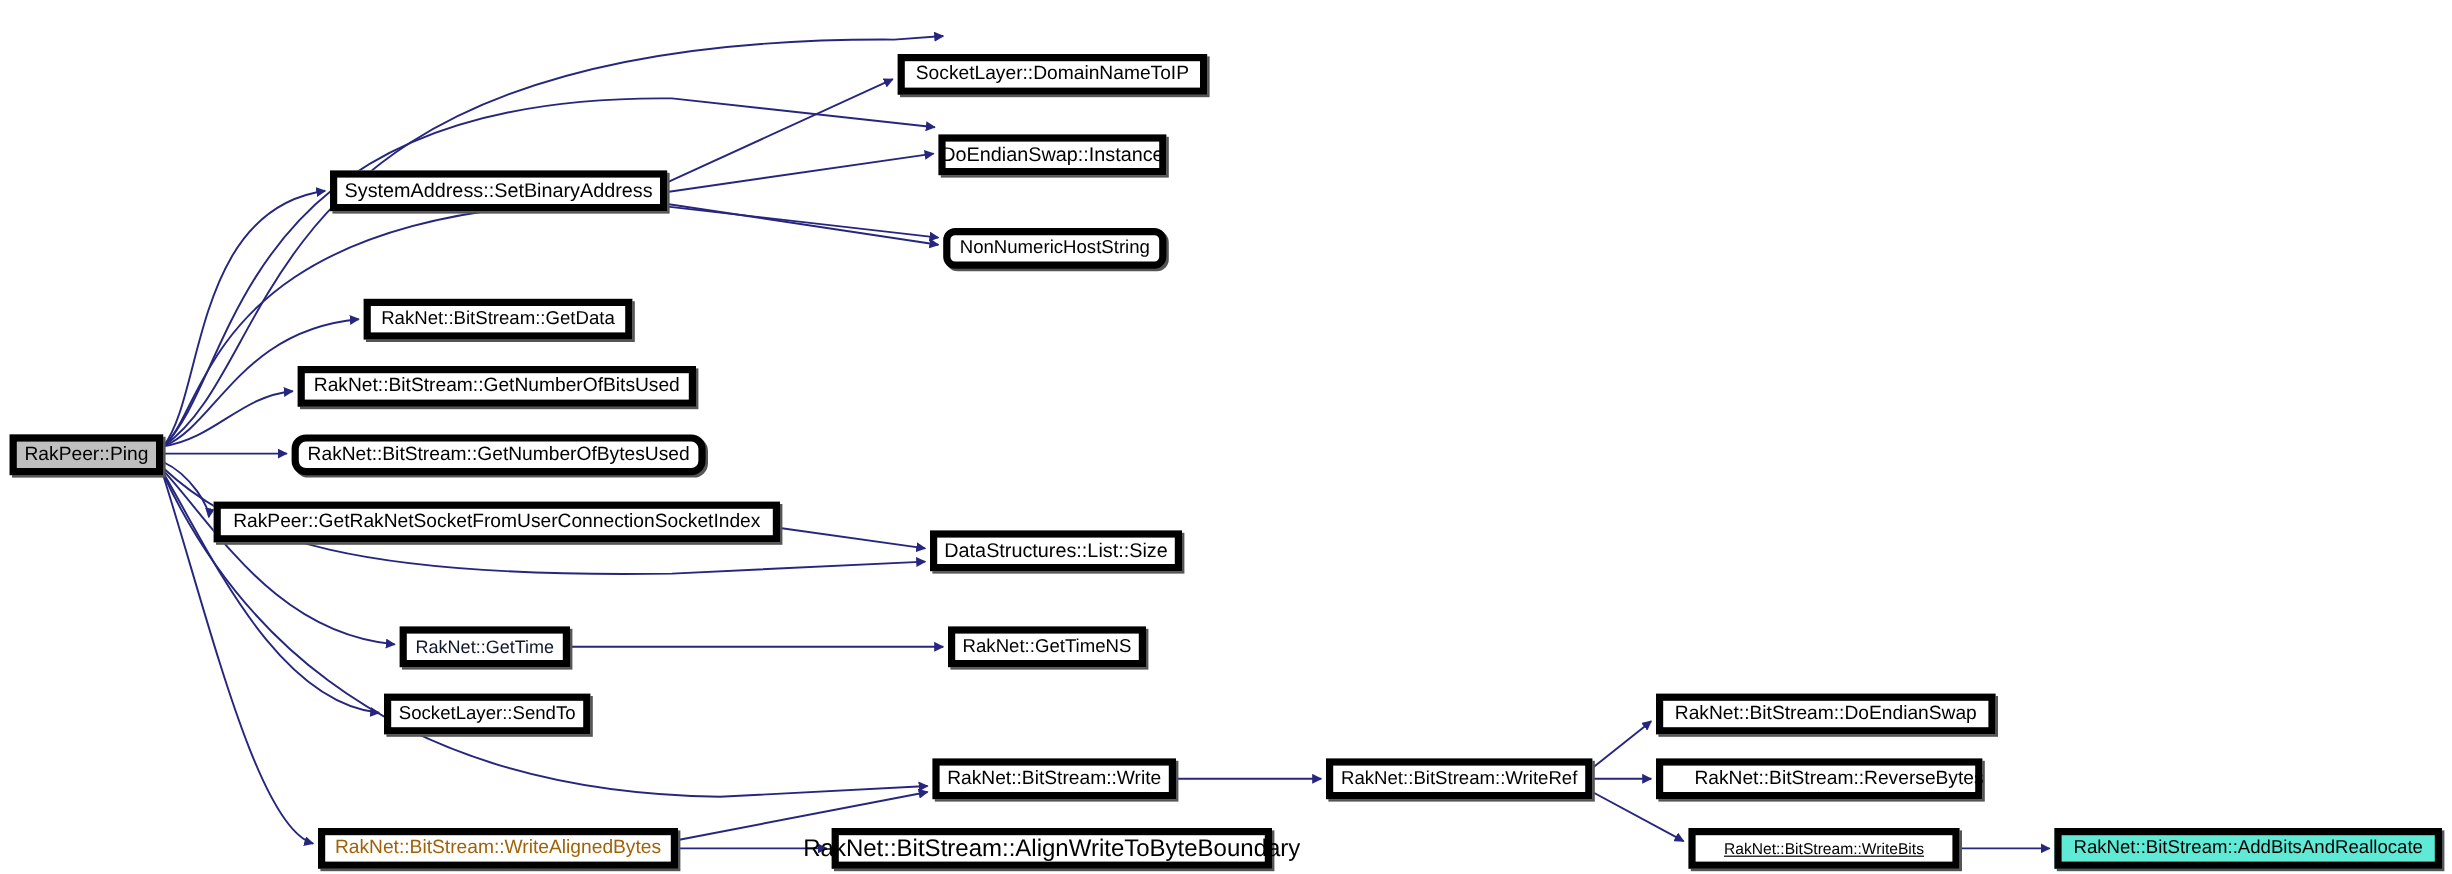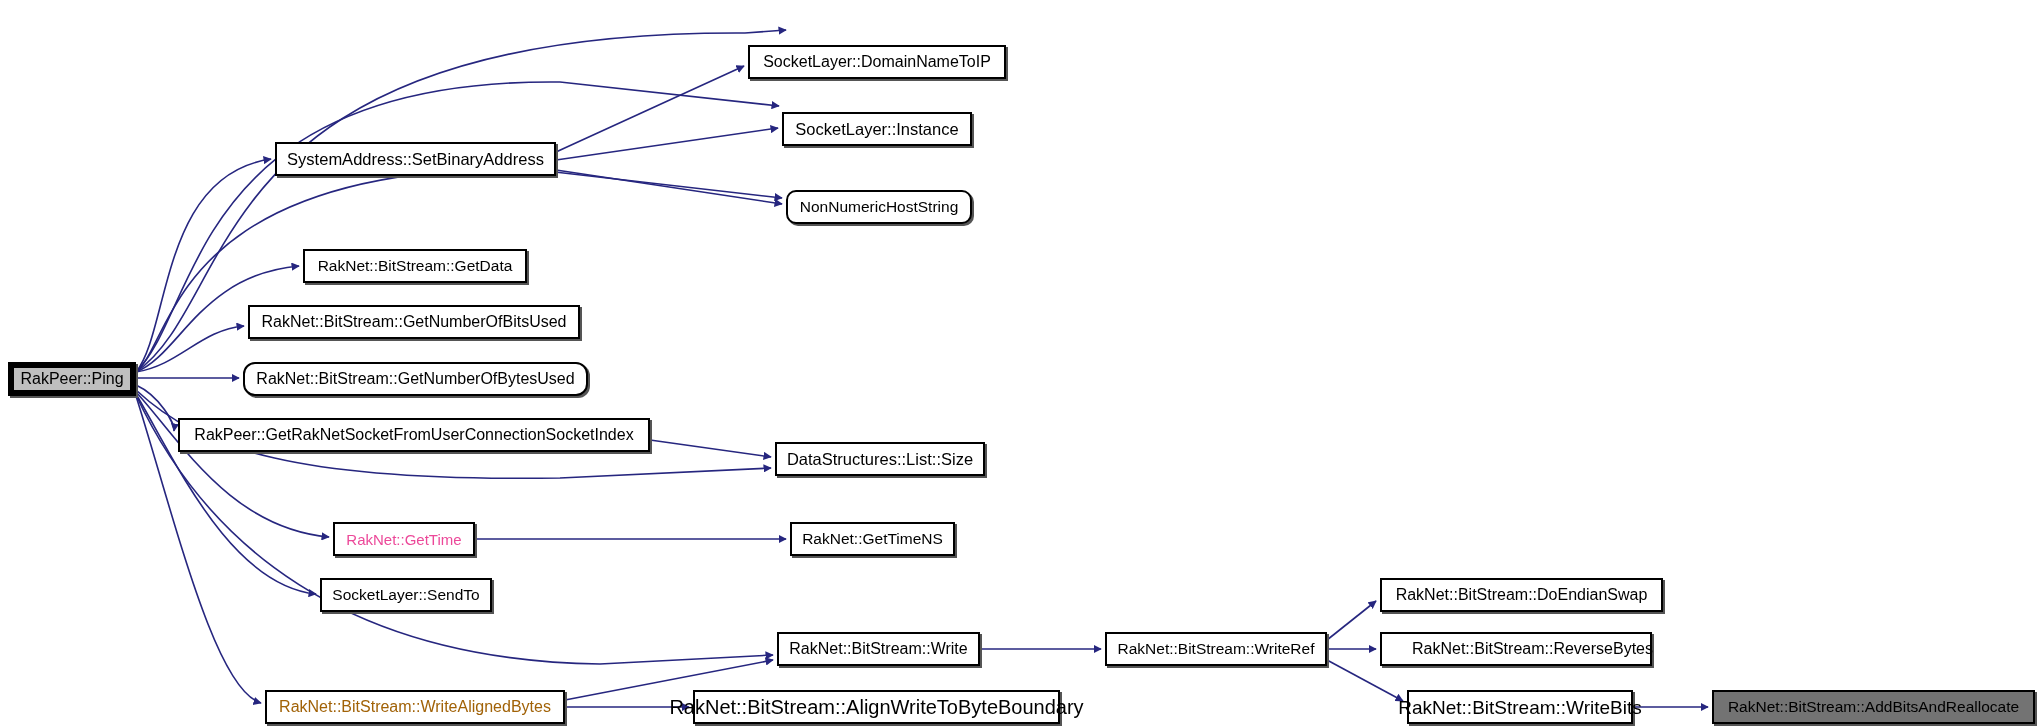--- a/index.html
+++ b/index.html
@@ -22,21 +22,21 @@
     position: absolute;
     left: 0;
     top: 0;
     width: 2043px;
     height: 728px;
     pointer-events: none;
   }
   .node {
     position: absolute;
     box-sizing: border-box;
-    border: 2px solid #4c1d95;
+    border: 6px solid #4c1d95;
     background: #ffffff;
     color: #000000;
     font-family: "Liberation Sans", sans-serif;
     font-size: 17px;
     line-height: 1;
     display: flex;
     align-items: center;
     justify-content: center;
     white-space: nowrap;
     
@@ -94,21 +94,21 @@
   </svg>
 
   <div id="nodes-group">
       <div class="node root" style="left: 8px; top: 362px; width: 128px; height: 34px; background: rgb(191, 191, 191); border-color: rgb(0, 0, 0); color: rgb(0, 0, 0); box-shadow: rgb(85, 85, 85) 2px 2px 0px 0px;">
         <span class="node-label" style="font-size: 16px;">RakPeer::Ping</span>
       </div>
       <div class="node" style="left: 748px; top: 45px; width: 258px; height: 34px; background: rgb(255, 255, 255); border-color: rgb(0, 0, 0); color: rgb(0, 0, 0); box-shadow: rgb(85, 85, 85) 2px 2px 0px 0px;">
         <span class="node-label" style="font-size: 16px;">SocketLayer::DomainNameToIP</span>
       </div>
       <div class="node" style="left: 782px; top: 112px; width: 190px; height: 34px; background: rgb(255, 255, 255); border-color: rgb(0, 0, 0); color: rgb(0, 0, 0); box-shadow: rgb(85, 85, 85) 2px 2px 0px 0px;">
-        <span class="node-label" style="font-size: 16.5px;">SocketLayer::Instance</span>
+        <span class="node-label" style="font-size: 16.5px;">DoEndianSwap::Instance</span>
       </div>
       <div class="node" style="left: 275px; top: 142px; width: 281px; height: 34px; background: rgb(255, 255, 255); border-color: rgb(0, 0, 0); color: rgb(0, 0, 0); box-shadow: rgb(85, 85, 85) 2px 2px 0px 0px;">
         <span class="node-label" style="font-size: 16.5px;">SystemAddress::SetBinaryAddress</span>
       </div>
       <div class="node" style="left: 786px; top: 190px; width: 186px; height: 34px; background: rgb(255, 255, 255); border-color: rgb(0, 0, 0); color: rgb(0, 0, 0); box-shadow: rgb(85, 85, 85) 2px 2px 0px 0px; border-radius: 10px;">
         <span class="node-label" style="font-size: 15.5px;">NonNumericHostString</span>
       </div>
       <div class="node" style="left: 303px; top: 249px; width: 224px; height: 34px; background: rgb(255, 255, 255); border-color: rgb(0, 0, 0); color: rgb(0, 0, 0); box-shadow: rgb(85, 85, 85) 2px 2px 0px 0px;">
         <span class="node-label" style="font-size: 15.5px;">RakNet::BitStream::GetData</span>
       </div>
@@ -117,21 +117,21 @@
       </div>
       <div class="node" style="left: 243px; top: 362px; width: 345px; height: 34px; background: rgb(255, 255, 255); border-color: rgb(0, 0, 0); color: rgb(0, 0, 0); box-shadow: rgb(85, 85, 85) 2px 2px 0px 0px; border-radius: 12px;">
         <span class="node-label" style="font-size: 16px;">RakNet::BitStream::GetNumberOfBytesUsed</span>
       </div>
       <div class="node" style="left: 178px; top: 418px; width: 472px; height: 34px; background: rgb(255, 255, 255); border-color: rgb(0, 0, 0); color: rgb(0, 0, 0); box-shadow: rgb(85, 85, 85) 2px 2px 0px 0px;">
         <span class="node-label" style="font-size: 16px;">RakPeer::GetRakNetSocketFromUserConnectionSocketIndex</span>
       </div>
       <div class="node" style="left: 775px; top: 442px; width: 210px; height: 34px; background: rgb(255, 255, 255); border-color: rgb(0, 0, 0); color: rgb(0, 0, 0); box-shadow: rgb(85, 85, 85) 2px 2px 0px 0px;">
         <span class="node-label" style="font-size: 16.5px;">DataStructures::List::Size</span>
       </div>
-      <div class="node" style="left: 333px; top: 522px; width: 142px; height: 34px; background: rgb(255, 255, 255); border-color: rgb(0, 0, 0); color: #ec4899; box-shadow: rgb(85, 85, 85) 2px 2px 0px 0px;">
+      <div class="node" style="left: 333px; top: 522px; width: 142px; height: 34px; background: rgb(255, 255, 255); border-color: rgb(0, 0, 0); color: #0f172a; box-shadow: rgb(85, 85, 85) 2px 2px 0px 0px;">
         <span class="node-label" style="font-size: 15px;">RakNet::GetTime</span>
       </div>
       <div class="node" style="left: 790px; top: 522px; width: 165px; height: 34px; background: rgb(255, 255, 255); border-color: rgb(0, 0, 0); color: rgb(0, 0, 0); box-shadow: rgb(85, 85, 85) 2px 2px 0px 0px; text-align: right;">
         <span class="node-label" style="font-size: 15.5px;">RakNet::GetTimeNS</span>
       </div>
       <div class="node" style="left: 320px; top: 578px; width: 172px; height: 34px; background: rgb(255, 255, 255); border-color: rgb(0, 0, 0); color: rgb(0, 0, 0); box-shadow: rgb(85, 85, 85) 2px 2px 0px 0px;">
         <span class="node-label" style="font-size: 15.5px;">SocketLayer::SendTo</span>
       </div>
       <div class="node" style="left: 777px; top: 632px; width: 203px; height: 34px; background: rgb(255, 255, 255); border-color: rgb(0, 0, 0); color: rgb(0, 0, 0); box-shadow: rgb(85, 85, 85) 2px 2px 0px 0px;">
         <span class="node-label" style="font-size: 16px;">RakNet::BitStream::Write</span>
@@ -139,26 +139,26 @@
       <div class="node" style="left: 1105px; top: 632px; width: 222px; height: 34px; background: rgb(255, 255, 255); border-color: rgb(0, 0, 0); color: rgb(0, 0, 0); box-shadow: rgb(85, 85, 85) 2px 2px 0px 0px;">
         <span class="node-label" style="font-size: 15.5px;">RakNet::BitStream::WriteRef</span>
       </div>
       <div class="node" style="left: 1380px; top: 578px; width: 283px; height: 34px; background: rgb(255, 255, 255); border-color: rgb(0, 0, 0); color: rgb(0, 0, 0); box-shadow: rgb(85, 85, 85) 2px 2px 0px 0px;">
         <span class="node-label" style="font-size: 16px;">RakNet::BitStream::DoEndianSwap</span>
       </div>
       <div class="node" style="left: 1380px; top: 632px; width: 272px; height: 34px; background: rgb(255, 255, 255); border-color: rgb(0, 0, 0); color: rgb(0, 0, 0); box-shadow: rgb(85, 85, 85) 2px 2px 0px 0px; padding-left: 33px;">
         <span class="node-label" style="font-size: 16px;">RakNet::BitStream::ReverseBytes</span>
       </div>
       <div class="node" style="left: 1407px; top: 690px; width: 226px; height: 34px; background: rgb(255, 255, 255); border-color: rgb(0, 0, 0); color: rgb(0, 0, 0); box-shadow: rgb(85, 85, 85) 2px 2px 0px 0px;">
-        <span class="node-label" style="font-size: 19px;">RakNet::BitStream::WriteBits</span>
+        <span class="node-label" style="font-size: 13px; text-decoration: underline;">RakNet::BitStream::WriteBits</span>
       </div>
       <div class="node" style="left: 265px; top: 690px; width: 300px; height: 34px; background: rgb(255, 255, 255); border-color: rgb(0, 0, 0); color: #a16207; box-shadow: rgb(85, 85, 85) 2px 2px 0px 0px;">
         <span class="node-label" style="font-size: 16px;">RakNet::BitStream::WriteAlignedBytes</span>
       </div>
       <div class="node" style="left: 693px; top: 690px; width: 367px; height: 34px; background: rgb(255, 255, 255); border-color: rgb(0, 0, 0); color: rgb(0, 0, 0); box-shadow: rgb(85, 85, 85) 2px 2px 0px 0px;">
         <span class="node-label" style="font-size: 20px;">RakNet::BitStream::AlignWriteToByteBoundary</span>
       </div>
-      <div class="node" style="left: 1712px; top: 690px; width: 323px; height: 34px; background: #737373; border-color: rgb(0, 0, 0); color: rgb(0, 0, 0); box-shadow: rgb(85, 85, 85) 2px 2px 0px 0px;">
+      <div class="node" style="left: 1712px; top: 690px; width: 323px; height: 34px; background: #5eead4; border-color: rgb(0, 0, 0); color: rgb(0, 0, 0); box-shadow: rgb(85, 85, 85) 2px 2px 0px 0px;">
         <span class="node-label" style="font-size: 15.5px;">RakNet::BitStream::AddBitsAndReallocate</span>
       </div>
     </div>
 
 </div>
 
 </body></html>

